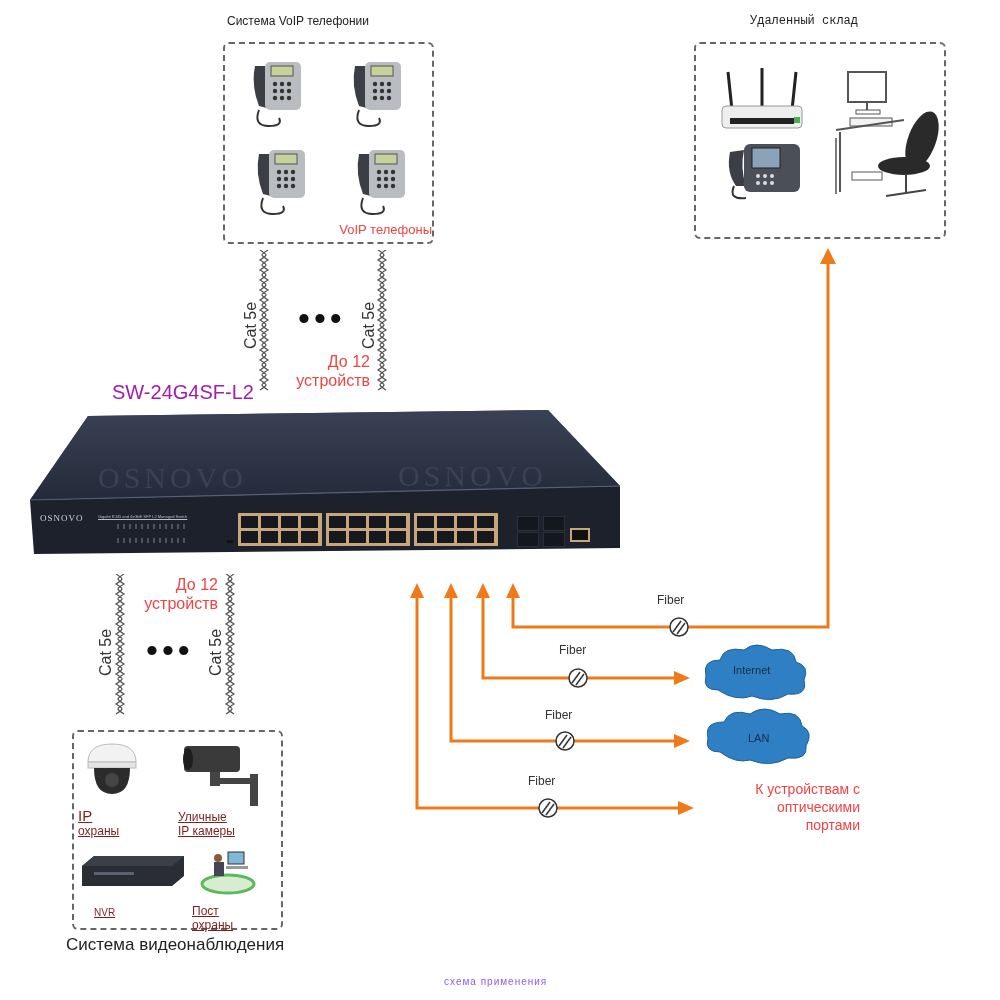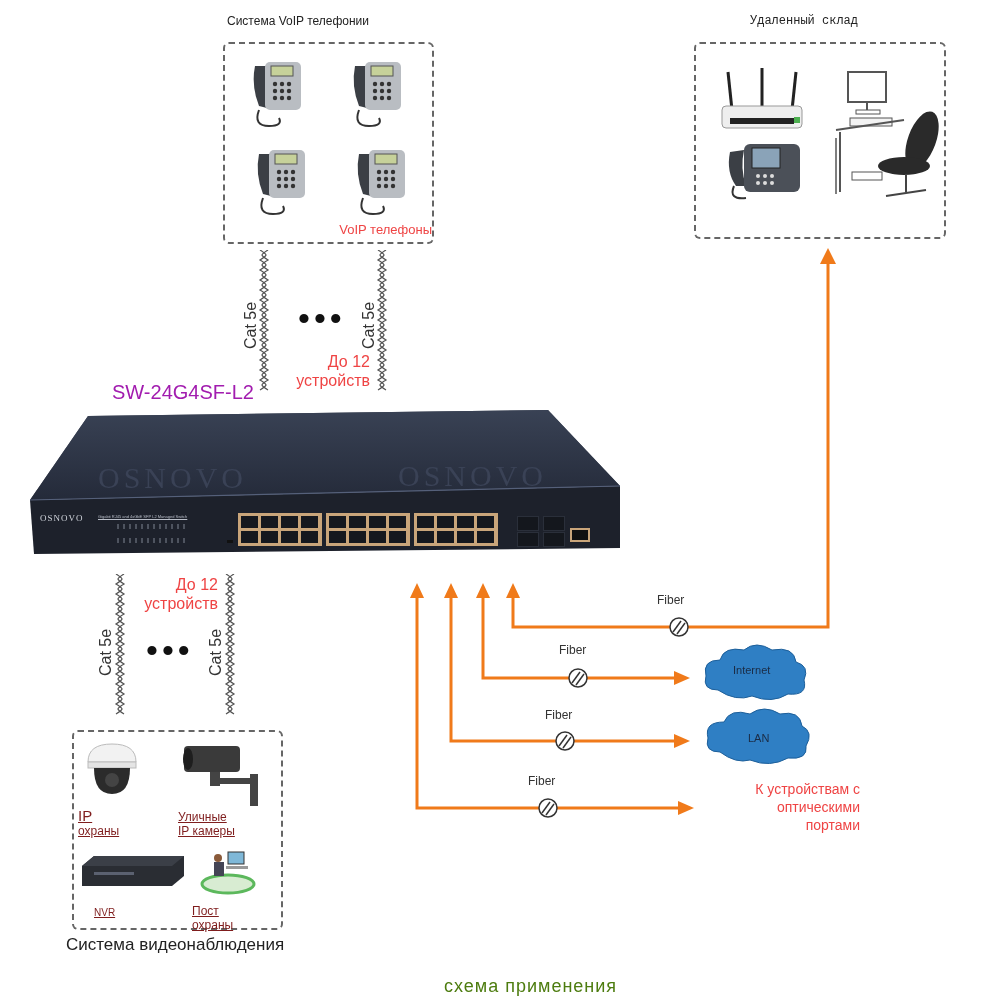--- a/index.html
+++ b/index.html
@@ -7,21 +7,21 @@
   .abs { position: absolute; }
   .title { font-size: 12px; color: #222; white-space: nowrap; }
   .dbox { position: absolute; border: 2px dashed #666; border-radius: 6px; box-sizing: border-box; }
   .lbl { font-size: 14px; color: #ef4444; text-align: right; white-space: nowrap; line-height: 16px; }
   .lbl-sm { font-size: 12px; color: #7f1d1d; text-align: left; line-height: 14px; text-decoration: underline; }
   .vtxt { position: absolute; font-size: 16px; color: #333; transform: rotate(-90deg); transform-origin: left top; white-space: nowrap; }
   .dots { position: absolute; font-size: 34px; letter-spacing: 4px; color: #111; line-height: 20px; }
   .model { position: absolute; font-size: 20px; font-weight: normal; color: #a21caf; white-space: nowrap; }
   .fiberlbl { position: absolute; font-size: 12px; color: #333; }
   .cloudtxt { font-size: 11px; fill: #1b2b44; font-family: "Liberation Sans", sans-serif; }
-  .footer { position: absolute; font-size: 18px; color: #4d7c0f; letter-spacing: 1px; }
+  .footer { position: absolute; font-size: 10px; color: #8b5cf6; letter-spacing: 1px; }
 </style>
 </head>
 <body>
 
 <div class="abs title" style="left:227px;top:14px;">Система VoIP телефонии</div>
 <div class="dbox" style="left:223px;top:42px;width:211px;height:202px;">
   <svg class="abs" style="left:24px;top:12px;" width="60" height="75" viewBox="0 0 60 75">
     <path d="M6 10 Q2 30 10 50 L18 52 Q14 30 18 10 Z" fill="#3b3f45"></path>
     <rect x="16" y="6" width="36" height="48" rx="5" fill="#b9bdc2"></rect>
     <rect x="22" y="10" width="22" height="10" fill="#c6d19a" stroke="#555"></rect>

